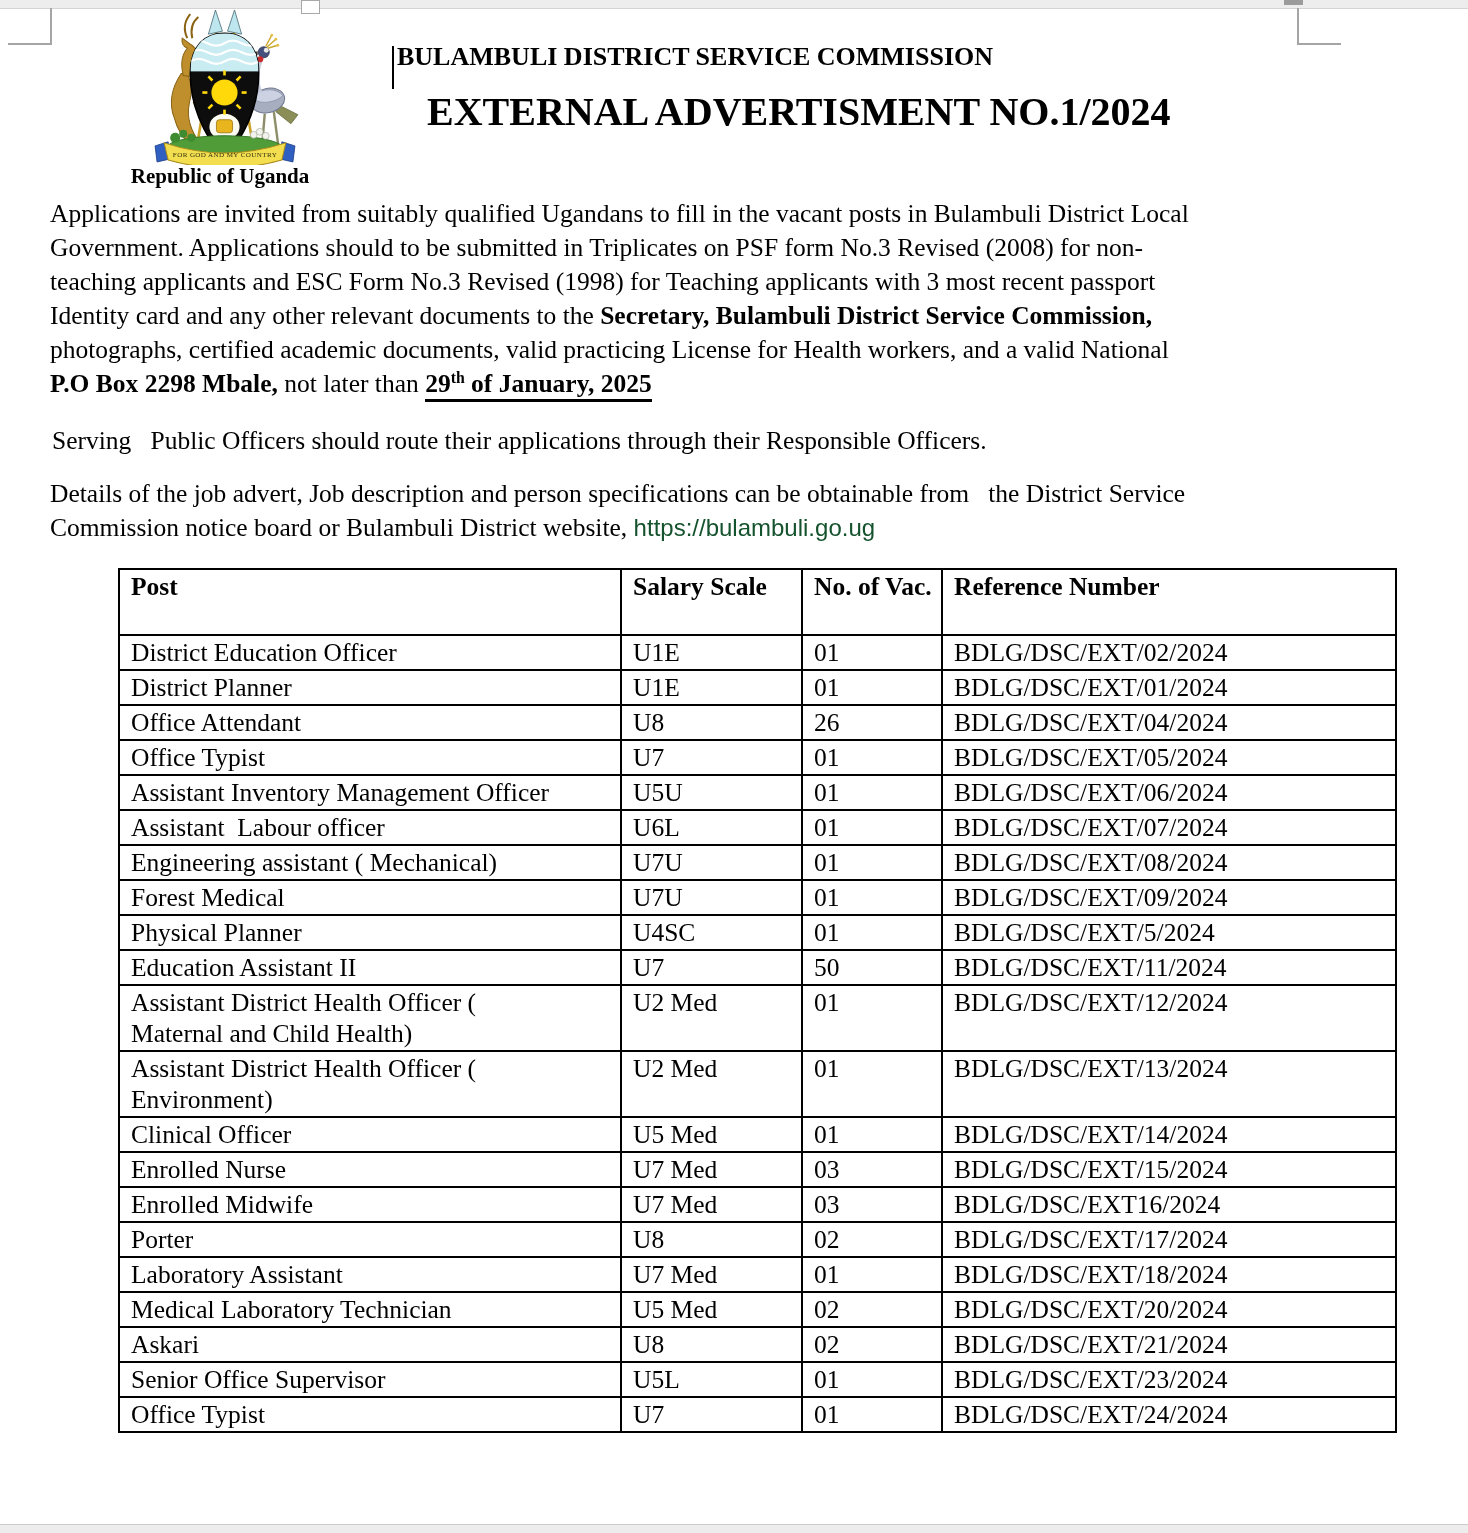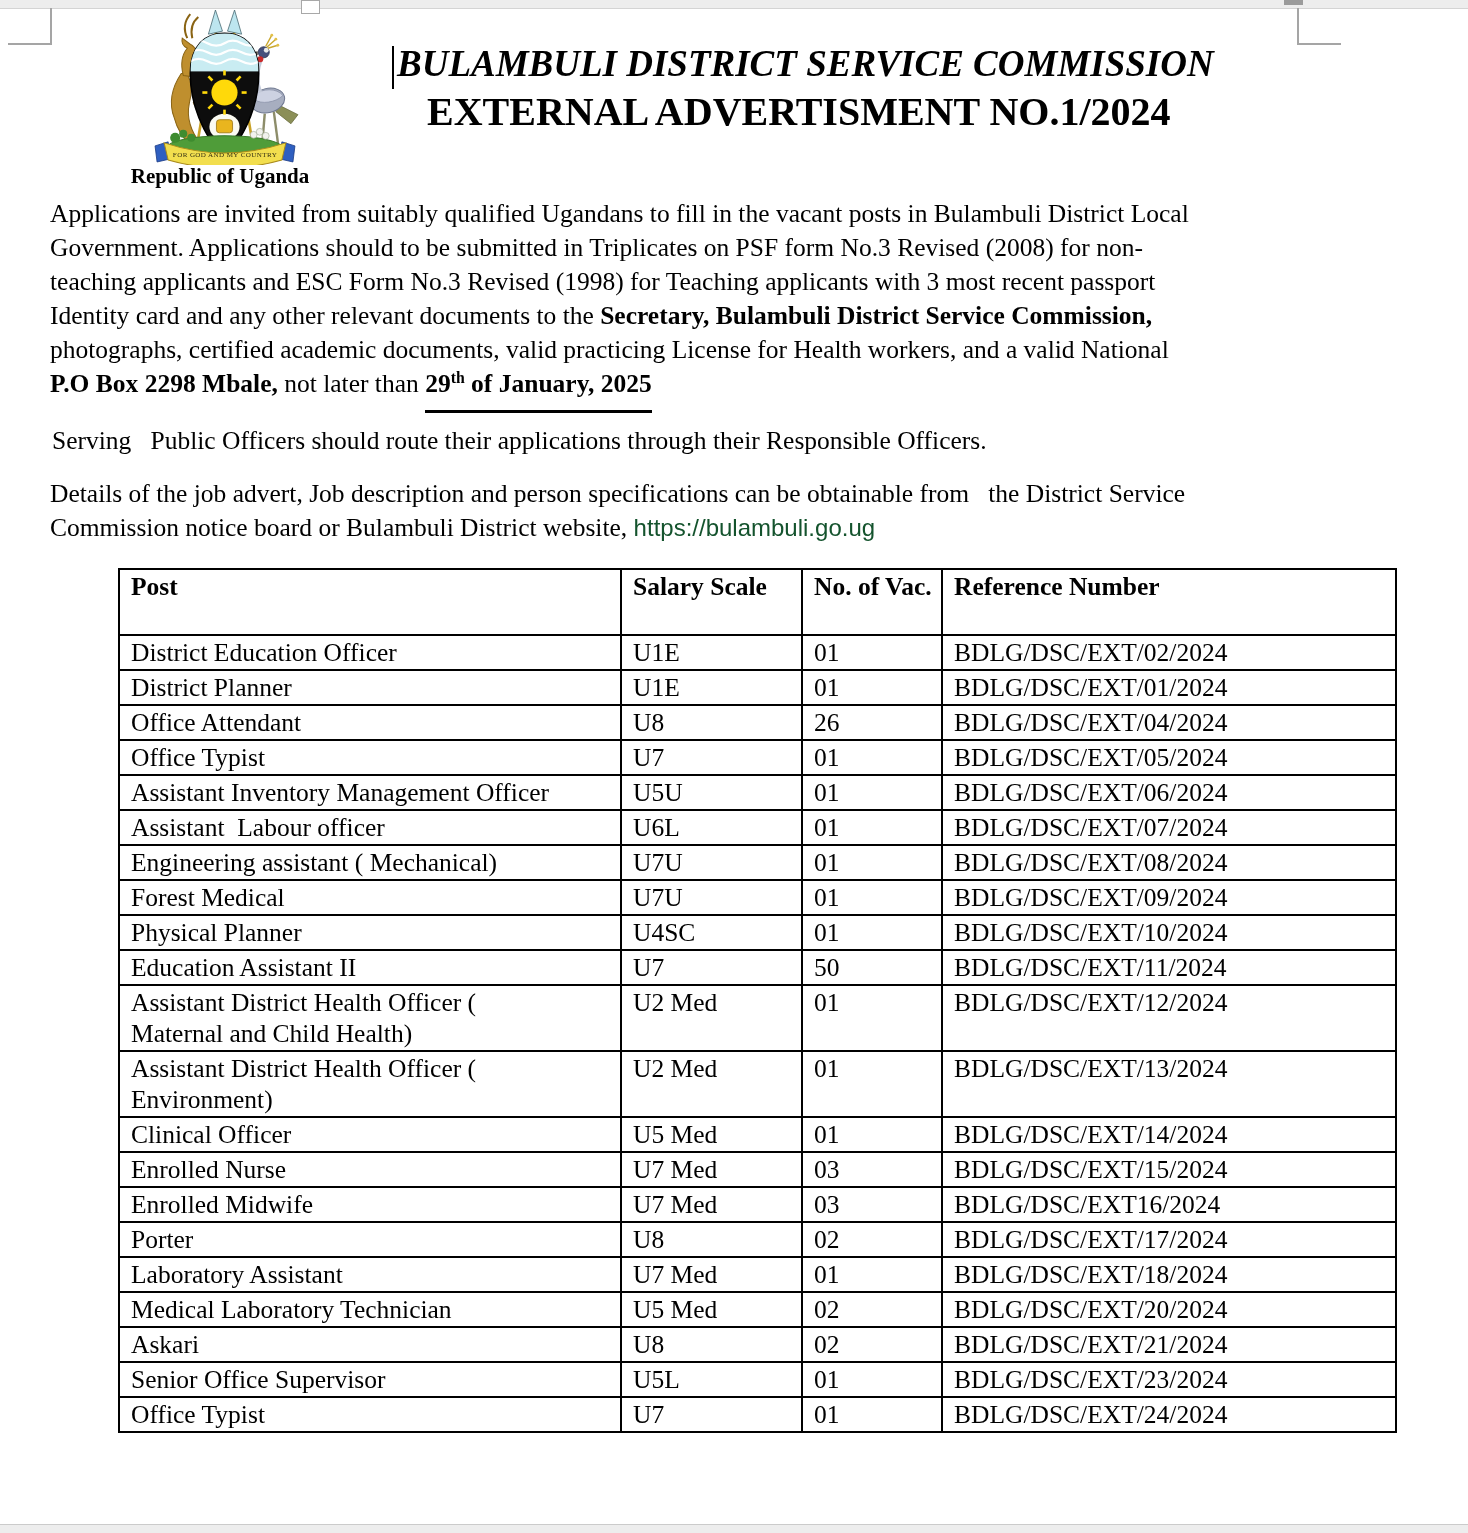--- a/index.html
+++ b/index.html
@@ -14,30 +14,30 @@
              border-right:2px solid #a5a5a5;border-bottom:2px solid #a5a5a5;}
   .mark-right{position:absolute;left:1297px;top:8px;width:42px;height:35px;
              border-left:2px solid #a5a5a5;border-bottom:2px solid #a5a5a5;}
   .img-handle{position:absolute;left:301px;top:0;width:17px;height:12px;background:#fff;border:1px solid #a8a8a8;}
   
   .emblem{position:absolute;left:147px;top:9px;width:156px;height:156px;}
   .emblem-caption{position:absolute;left:120px;top:164px;width:200px;text-align:center;
                   font-weight:bold;font-size:21px;white-space:nowrap;}
   
   .caret{position:absolute;left:392px;top:46px;width:2px;height:43px;background:#000;}
-  .title1{position:absolute;left:397px;top:42px;font-size:37px;font-weight:bold;white-space:nowrap;font-style:italic;}
+  .title1{position:absolute;left:397px;top:42px;font-size:26px;font-weight:bold;white-space:nowrap;}
   .title2{position:absolute;left:427px;top:88px;font-size:40px;font-weight:bold;white-space:nowrap;}
   
   .para{position:absolute;font-size:25.5px;line-height:34px;}
   .para .pline{white-space:pre;height:34px;}
   .p1{left:50px;top:197px;}
   .p2{left:52px;top:424px;white-space:pre;}
   .p3{left:50px;top:477px;}
   .b{font-weight:bold;}
-  .u{border-bottom:3px solid #000;padding-bottom:12px;}
+  .u{border-bottom:3px solid #000;padding-bottom:1px;}
   .sup{vertical-align:super;font-size:0.62em;line-height:0;}
   .weblink{font-family:"Liberation Sans","DejaVu Sans",sans-serif;font-size:24px;text-decoration:none;cursor:pointer;}
   
   .jobs-table{position:absolute;left:118px;top:568px;border-collapse:collapse;table-layout:fixed;
               width:1277px;font-size:25.5px;}
   .jobs-table th,.jobs-table td{border:2px solid #000;padding:1px 8px 1px 11px;vertical-align:top;
               line-height:31px;text-align:left;white-space:pre-wrap;overflow:hidden;}
   .jobs-table th{font-weight:bold;height:62px;}
   .jobs-table td{height:29px;}
 </style>
@@ -225,21 +225,21 @@
         <tr>
           <td>Forest Medical</td>
           <td>U7U</td>
           <td>01</td>
           <td>BDLG/DSC/EXT/09/2024</td>
         </tr>
         <tr>
           <td>Physical Planner</td>
           <td>U4SC</td>
           <td>01</td>
-          <td>BDLG/DSC/EXT/10/2024</td>
+          <td>BDLG/DSC/EXT/5/2024</td>
         </tr>
         <tr>
           <td>Education Assistant II</td>
           <td>U7</td>
           <td>50</td>
           <td>BDLG/DSC/EXT/11/2024</td>
         </tr>
         <tr>
           <td>Assistant District Health Officer (
 Maternal and Child Health)</td>

